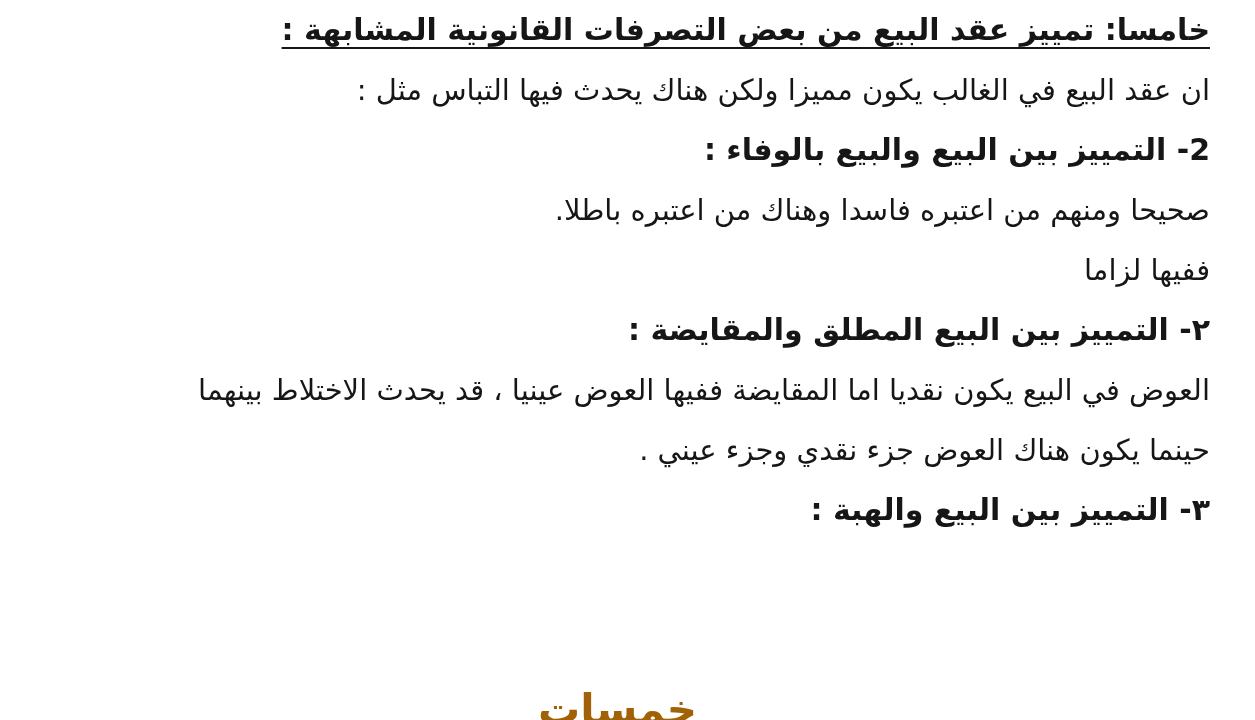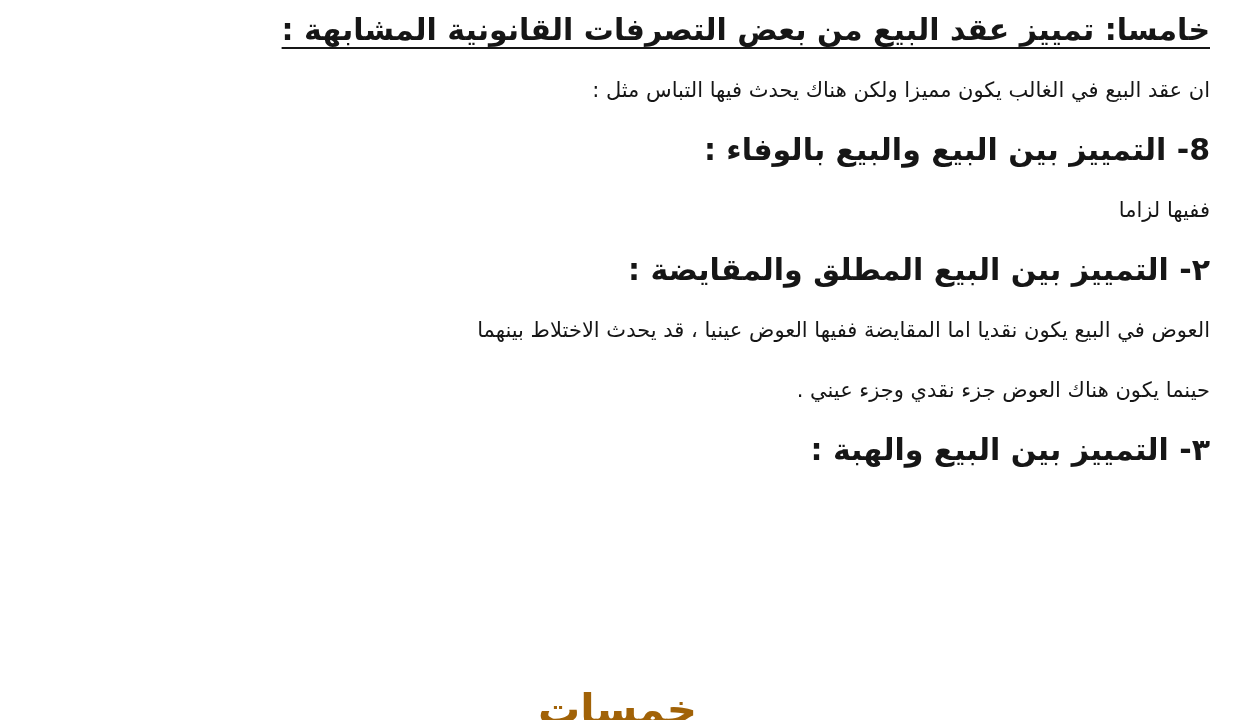--- a/index.html
+++ b/index.html
@@ -16,21 +16,21 @@
     overflow: hidden;
     background: #ffffff;
     direction: rtl;
     text-align: right;
     font-family: "DejaVu Sans", sans-serif;
     color: #161616;
   }
   .line {
     height: 60px;
     line-height: 60px;
-    font-size: 21px;
+    font-size: 29px;
     white-space: nowrap;
     letter-spacing: 0px;
   }
   .line.title {
     font-weight: bold;
     font-size: 30px;
     text-decoration: underline;
     text-decoration-thickness: 2px;
     text-underline-offset: 7px;
   }
@@ -49,21 +49,22 @@
     direction: rtl;
     pointer-events: none;
   }
 </style>
 </head>
 <body>
 
 <div class="page">
   <div class="line title">خامسا: تمييز عقد البيع من بعض التصرفات القانونية المشابهة :</div>
   <div class="line body">ان عقد البيع في الغالب يكون مميزا ولكن هناك يحدث فيها التباس مثل :</div>
-  <div class="line heading">8- التمييز بين البيع والبيع بالوفاء :</div>
+  <div class="line heading">2- التمييز بين البيع والبيع بالوفاء :</div>
+  <div class="line body">صحيحا ومنهم من اعتبره فاسدا وهناك من اعتبره باطلا.</div>
   <div class="line body">ففيها لزاما</div>
   <div class="line heading">٢- التمييز بين البيع المطلق والمقايضة :</div>
   <div class="line body">العوض في البيع يكون نقديا اما المقايضة ففيها العوض عينيا ، قد يحدث الاختلاط بينهما</div>
   <div class="line body">حينما يكون هناك العوض جزء نقدي وجزء عيني .</div>
   <div class="line heading">٣- التمييز بين البيع والهبة :</div>
 
   <div class="watermark">خمسات</div>
 </div>
 
 </body></html>

